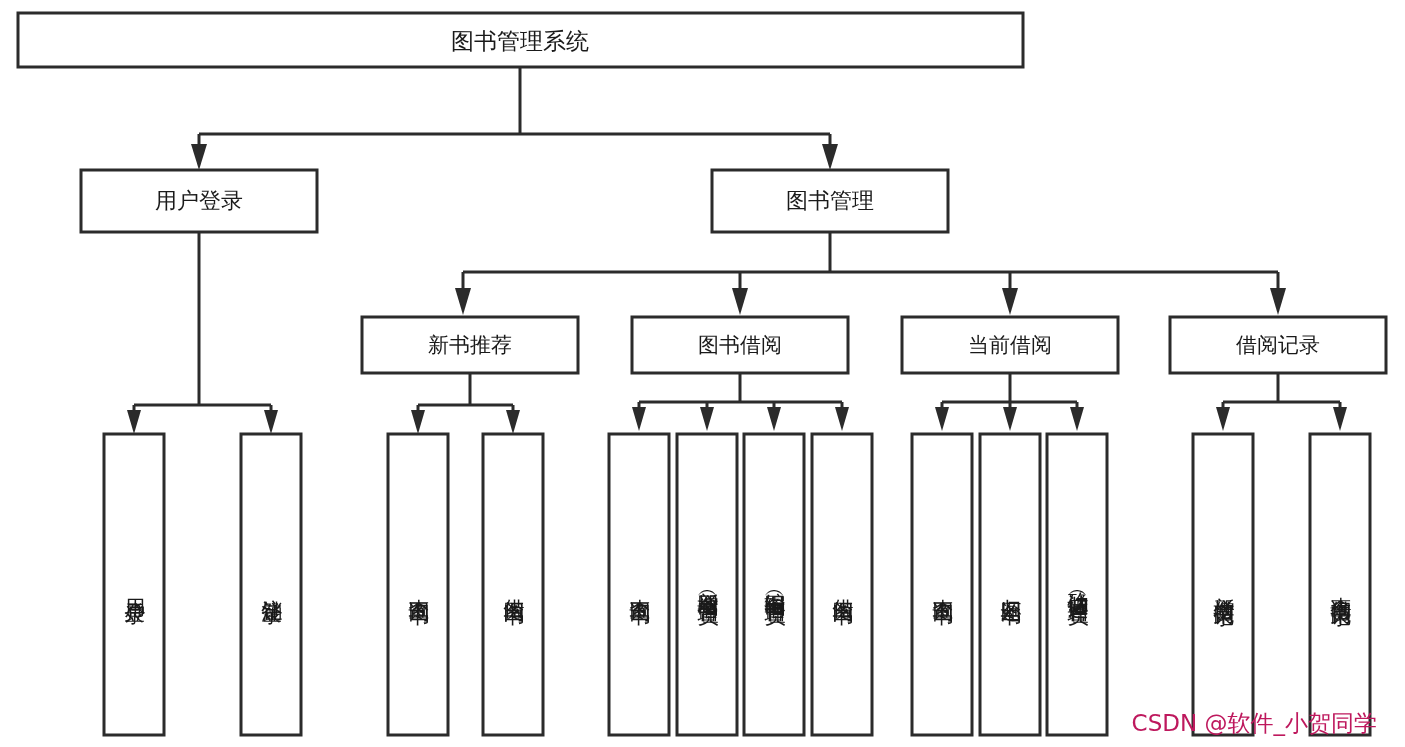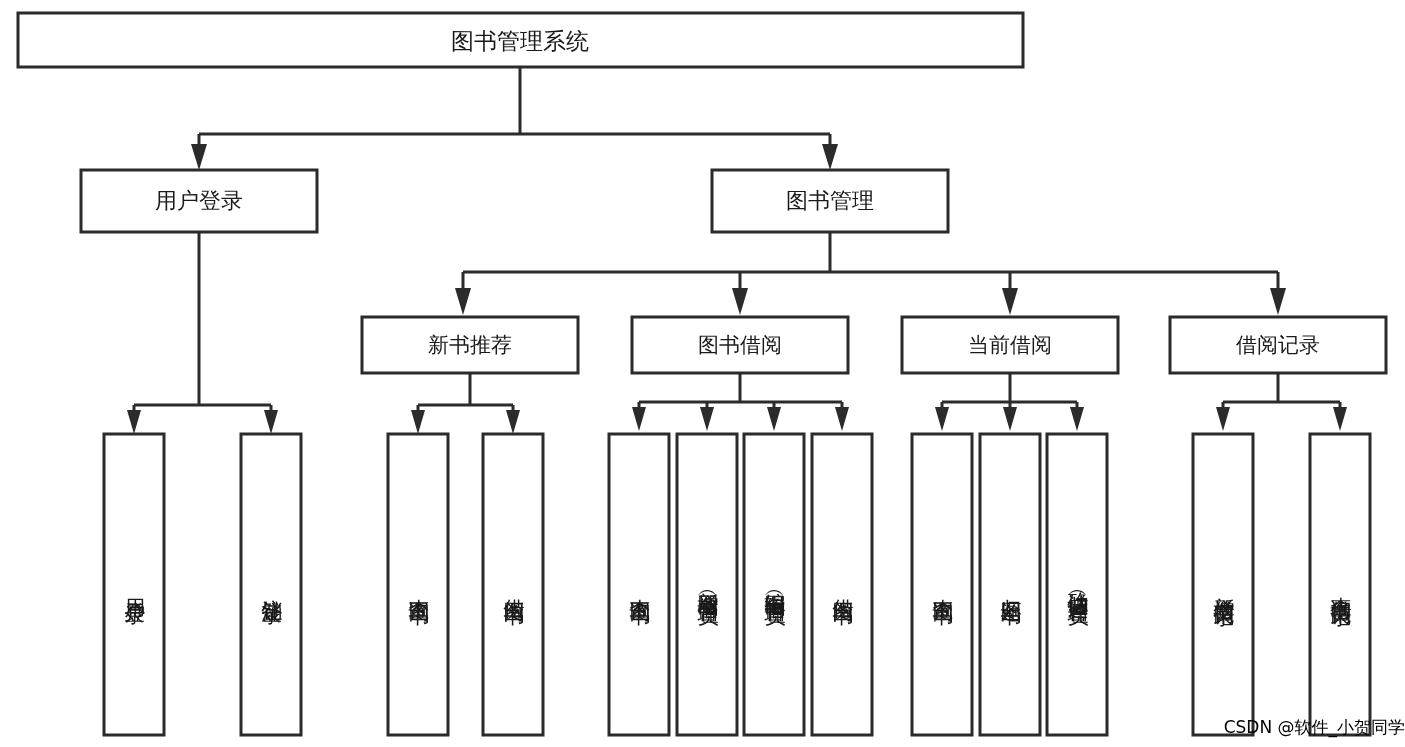--- a/index.html
+++ b/index.html
@@ -46,25 +46,25 @@
     stroke: #2b2b2b;
     stroke-width: 3;
     fill: none;
   }
   .arrow-head {
     fill: #2b2b2b;
     stroke: none;
   }
   .watermark {
     position: absolute;
-    right: 0;
+    right: 28px;
     bottom: 8px;
     font-family: "DejaVu Sans", "Liberation Sans", sans-serif;
-    font-size: 17px;
-    color: #000000;
+    font-size: 23px;
+    color: #be185d;
     white-space: nowrap;
     pointer-events: none;
     user-select: none;
   }
 </style>
 </head>
 <body>
 
 <svg id="diagram" viewBox="0 0 1405 747">
 

